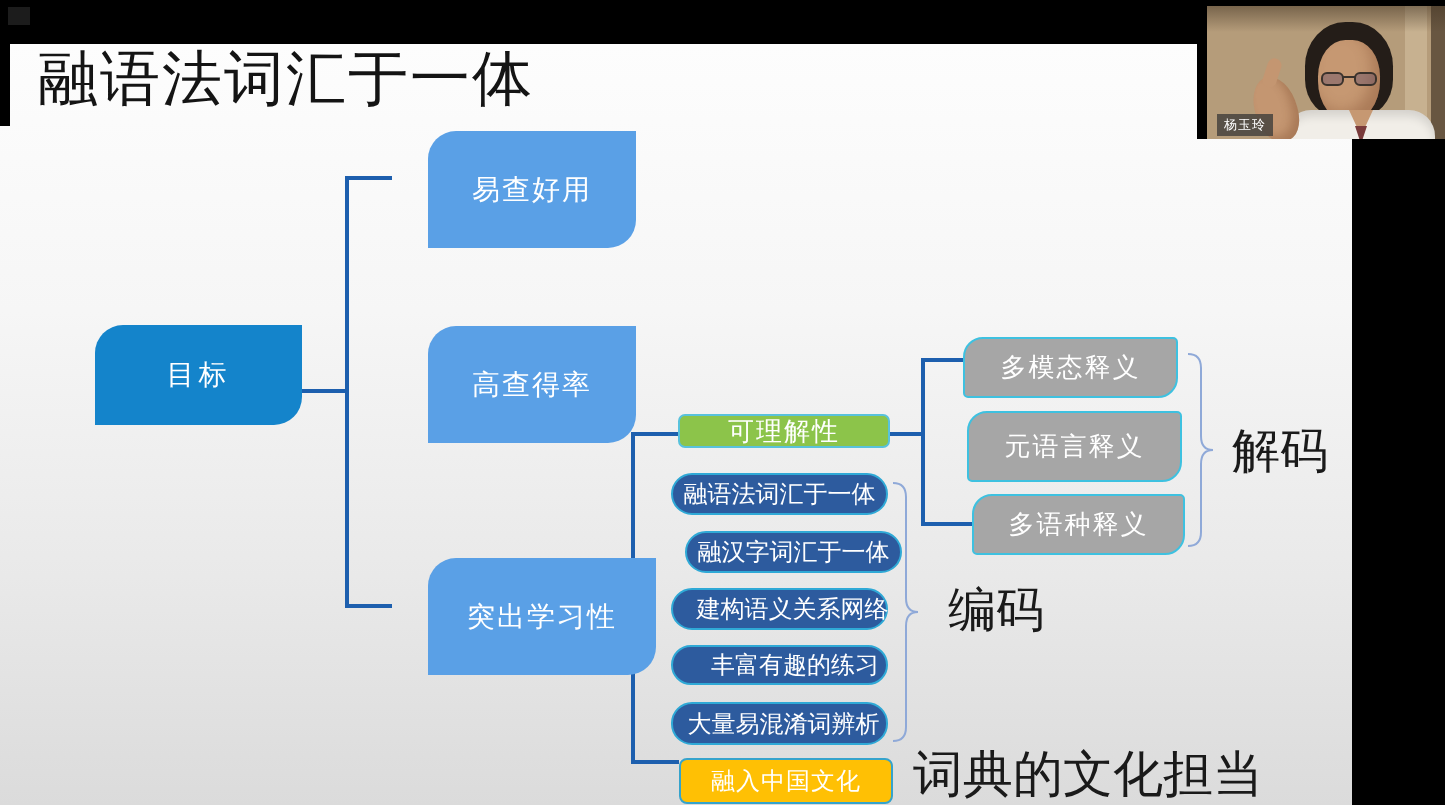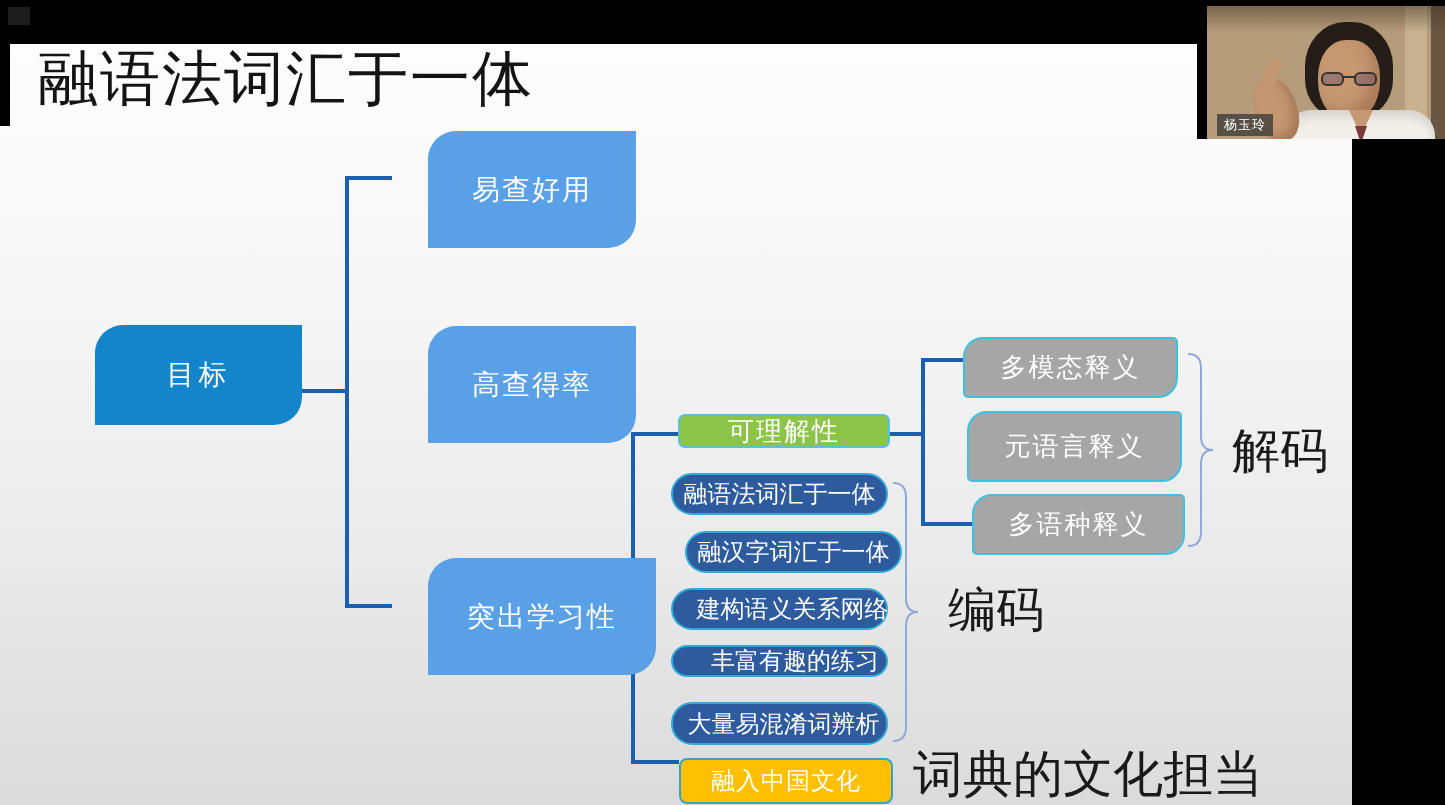--- a/index.html
+++ b/index.html
@@ -86,21 +86,21 @@
 
     <div class="box goal-box" style="left:389px;top:87px;width:208px;height:117px;">易查好用</div>
     <div class="box goal-box" style="left:389px;top:282px;width:208px;height:117px;">高查得率</div>
     <div class="box goal-box" style="left:389px;top:514px;width:228px;height:117px;">突出学习性</div>
 
     <div class="box green-box" style="left:678px;top:370px;width:212px;height:34px;">可理解性</div>
 
     <div class="box enc-box" style="left:671px;top:429px;width:217px;height:42px;">融语法词汇于一体</div>
     <div class="box enc-box" style="left:671px;top:487px;width:217px;height:42px;margin-left:14px;">融汉字词汇于一体</div>
     <div class="box enc-box" style="left:671px;top:544px;width:217px;height:42px;padding-left:26px;">建构语义关系网络</div>
-    <div class="box enc-box" style="left:671px;top:601px;width:217px;height:32px;padding-left:31px;">丰富有趣的练习</div>
+    <div class="box enc-box" style="left:671px;top:601px;width:217px;height:40px;padding-left:31px;">丰富有趣的练习</div>
     <div class="box enc-box" style="left:671px;top:658px;width:217px;height:43px;padding-left:8px;">大量易混淆词辨析</div>
 
     <div class="box culture-box" style="left:679px;top:714px;width:214px;height:46px;">融入中国文化</div>
 
     <div class="box dec-box" style="left:963px;top:283px;width:215px;height:61px;margin-top:10px;">多模态释义</div>
     <div class="box dec-box" style="left:967px;top:367px;width:215px;height:71px;">元语言释义</div>
     <div class="box dec-box" style="left:972px;top:450px;width:213px;height:61px;">多语种释义</div>
 
     <svg class="brace" style="left:1186px;top:308px;" width="28" height="196" viewBox="0 0 28 196">
       <path d="M2,2 Q15,2 15,16 L15,84 Q15,98 27,98 Q15,98 15,112 L15,180 Q15,194 2,194" fill="none" stroke="#8FA9D8" stroke-width="2"></path>

